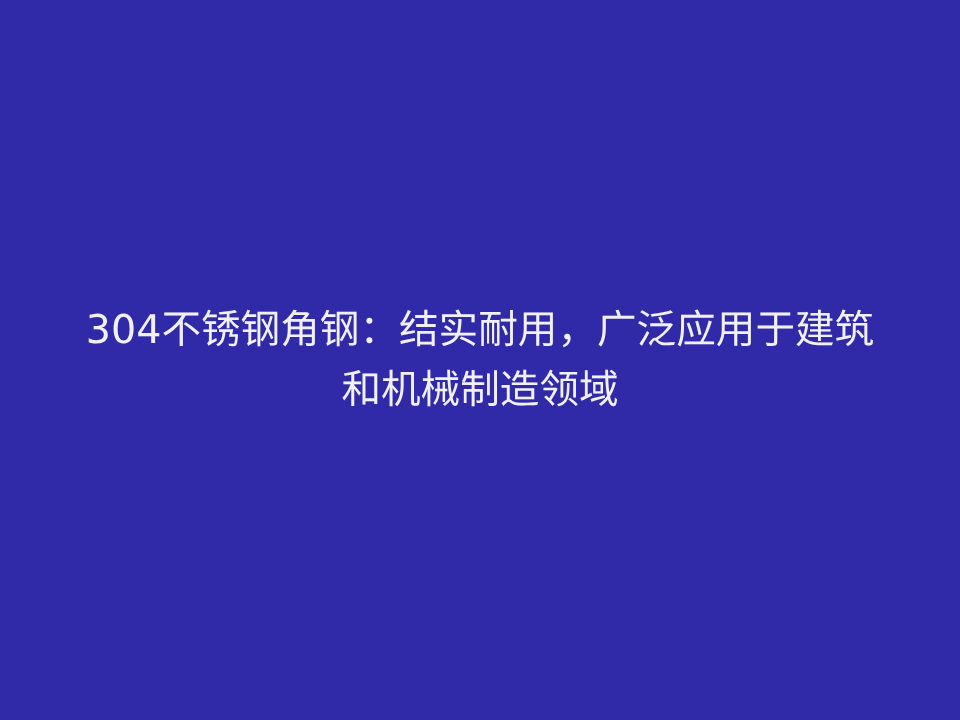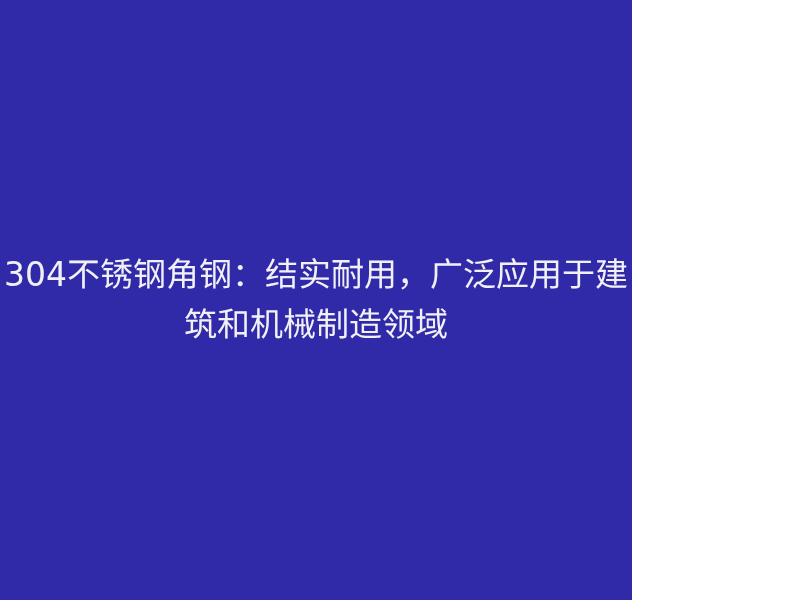--- a/index.html
+++ b/index.html
@@ -11,21 +11,21 @@
     width: 800px;
     height: 600px;
     overflow: hidden;
     font-family: "DejaVu Sans", "Liberation Sans", sans-serif;
   }
 
   
   .banner {
     position: relative;
     box-sizing: border-box;
-    width: 632px;
+    width: 800px;
     height: 600px;
     display: flex;
     align-items: center;
     justify-content: center;
     background: #3029a8;
   }
 
   
   .headline-block {
     width: 688px;

